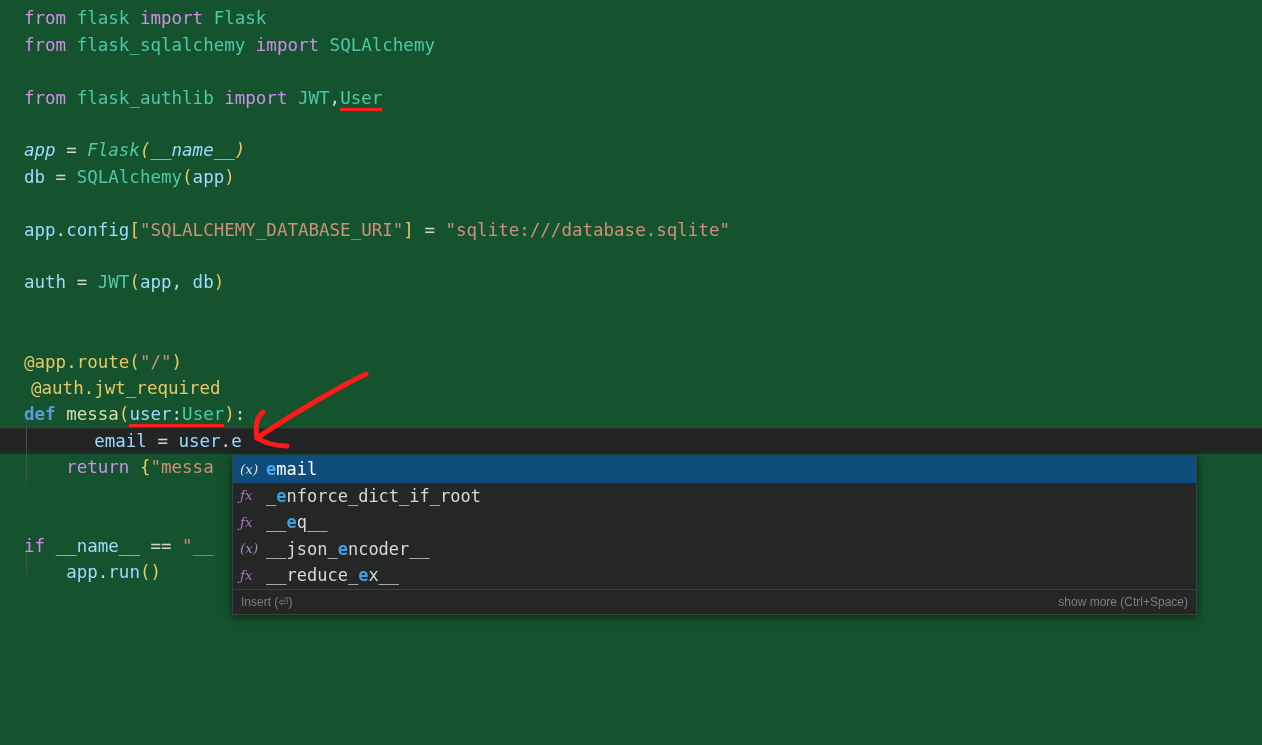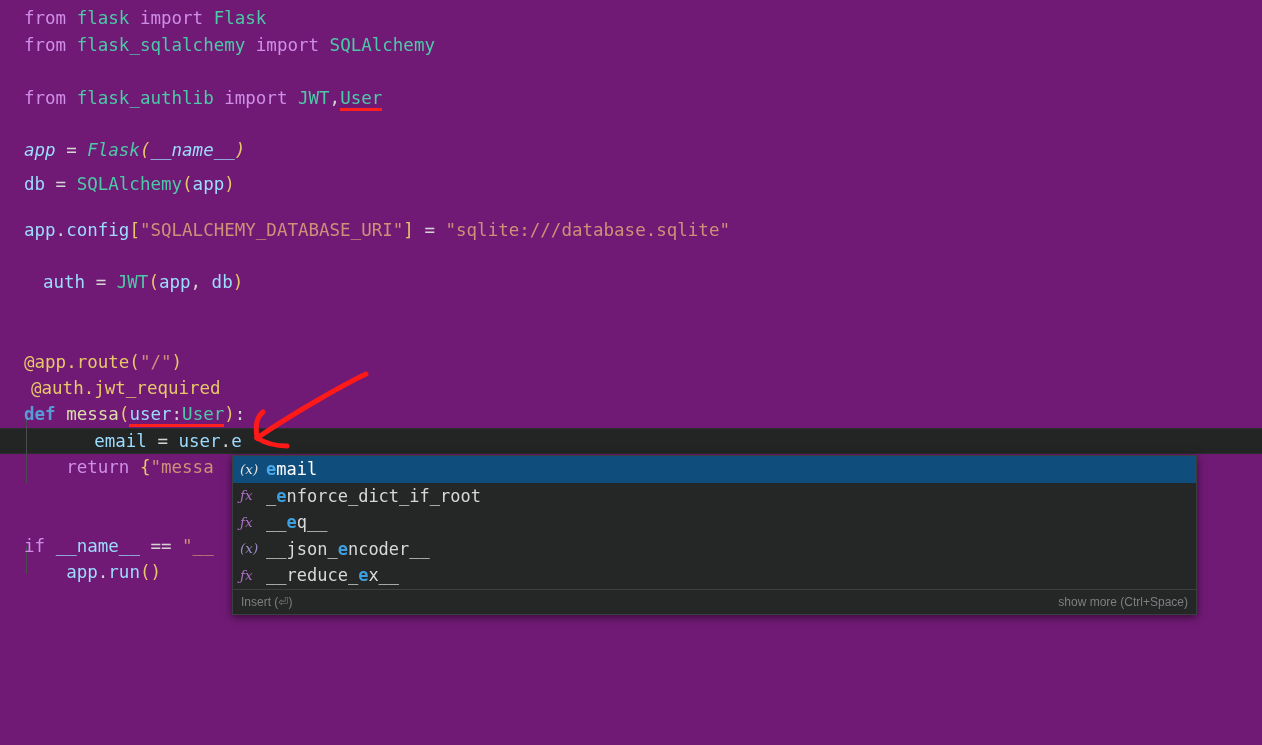--- a/index.html
+++ b/index.html
@@ -10,21 +10,21 @@
     overflow: hidden;
   }
   body {
     font-family: "DejaVu Sans Mono", monospace;
   }
 
   #editor {
     position: relative;
     width: 1262px;
     height: 745px;
-    background: #701a75;
+    background: #14532d;
     overflow: hidden;
   }
 
   
   #code-surface {
     position: absolute;
     left: 0; top: 0;
     width: 1262px; height: 745px;
   }
 
@@ -169,25 +169,25 @@
       <div class="indent-guide" style="left: 26px; top: 546px; height: 28px;"></div>
     </div>
 
   <div id="code-surface">
       <div class="code-line" style="top: 5px;"><span class="txt"><span class="k-kw">from</span><span class="k-op"> </span><span class="k-mod">flask</span><span class="k-op"> </span><span class="k-kw">import</span><span class="k-op"> </span><span class="k-cls">Flask</span></span></div>
       <div class="code-line" style="top: 32px;"><span class="txt"><span class="k-kw">from</span><span class="k-op"> </span><span class="k-mod">flask_sqlalchemy</span><span class="k-op"> </span><span class="k-kw">import</span><span class="k-op"> </span><span class="k-cls">SQLAlchemy</span></span></div>
       <div class="code-line" style="top: 59px;"><span class="txt"></span></div>
       <div class="code-line" style="top: 85px; text-decoration: underline;"><span class="txt"><span class="k-kw">from</span><span class="k-op"> </span><span class="k-mod">flask_authlib</span><span class="k-op"> </span><span class="k-kw">import</span><span class="k-op"> </span><span class="k-cls">JWT</span><span class="k-op">,</span><span class="k-cls err-underline">User</span></span></div>
       <div class="code-line" style="top: 111px;"><span class="txt"></span></div>
       <div class="code-line" style="top: 137px; font-style: italic;"><span class="txt"><span class="k-var">app</span><span class="k-op"> = </span><span class="k-cls">Flask</span><span class="k-brk">(</span><span class="k-dunder">__name__</span><span class="k-brk">)</span></span></div>
-      <div class="code-line" style="top: 164px; margin-top: 7px;"><span class="txt"><span class="k-var">db</span><span class="k-op"> = </span><span class="k-cls">SQLAlchemy</span><span class="k-brk">(</span><span class="k-var">app</span><span class="k-brk">)</span></span></div>
+      <div class="code-line" style="top: 164px;"><span class="txt"><span class="k-var">db</span><span class="k-op"> = </span><span class="k-cls">SQLAlchemy</span><span class="k-brk">(</span><span class="k-var">app</span><span class="k-brk">)</span></span></div>
       <div class="code-line" style="top: 190px;"><span class="txt"></span></div>
       <div class="code-line" style="top: 217px;"><span class="txt"><span class="k-var">app</span><span class="k-op">.</span><span class="k-var">config</span><span class="k-brk">[</span><span class="k-str">"SQLALCHEMY_DATABASE_URI"</span><span class="k-brk">]</span><span class="k-op"> = </span><span class="k-str">"sqlite:///database.sqlite"</span></span></div>
       <div class="code-line" style="top: 243px;"><span class="txt"></span></div>
-      <div class="code-line" style="top: 269px; padding-left: 19px;"><span class="txt"><span class="k-var">auth</span><span class="k-op"> = </span><span class="k-cls">JWT</span><span class="k-brk">(</span><span class="k-var">app</span><span class="k-op">, </span><span class="k-var">db</span><span class="k-brk">)</span></span></div>
+      <div class="code-line" style="top: 269px;"><span class="txt"><span class="k-var">auth</span><span class="k-op"> = </span><span class="k-cls">JWT</span><span class="k-brk">(</span><span class="k-var">app</span><span class="k-op">, </span><span class="k-var">db</span><span class="k-brk">)</span></span></div>
       <div class="code-line" style="top: 296px;"><span class="txt"></span></div>
       <div class="code-line" style="top: 322px;"><span class="txt"></span></div>
       <div class="code-line" style="top: 349px;"><span class="txt"><span class="k-dec">@app.route</span><span class="k-brk">(</span><span class="k-str">"/"</span><span class="k-brk">)</span></span></div>
       <div class="code-line" style="top: 375px; padding-left: 7px;"><span class="txt"><span class="k-dec">@auth.jwt_required</span></span></div>
       <div class="code-line" style="top: 401px;"><span class="txt"><span class="k-kw2">def</span><span class="k-op"> </span><span class="k-fn">messa</span><span class="k-brk">(</span><span class="k-var err-underline">user</span><span class="k-op err-underline">:</span><span class="k-cls err-underline">User</span><span class="k-brk">)</span><span class="k-op">:</span></span></div>
       <div class="code-line" style="top: 428px; margin-left: 28px;"><span class="txt"><span class="k-op">    </span><span class="k-var">email</span><span class="k-op"> = </span><span class="k-var">user</span><span class="k-op">.</span><span class="k-var">e</span></span></div>
       <div class="code-line" style="top: 454px;"><span class="txt"><span class="k-op">    </span><span class="k-kw">return</span><span class="k-op"> </span><span class="k-brk">{</span><span class="k-str">"messa</span></span></div>
       <div class="code-line" style="top: 481px;"><span class="txt"></span></div>
       <div class="code-line" style="top: 507px;"><span class="txt"></span></div>
       <div class="code-line" style="top: 533px;"><span class="txt"><span class="k-kw">if</span><span class="k-op"> </span><span class="k-dunder">__name__</span><span class="k-op"> == </span><span class="k-str">"__</span></span></div>

